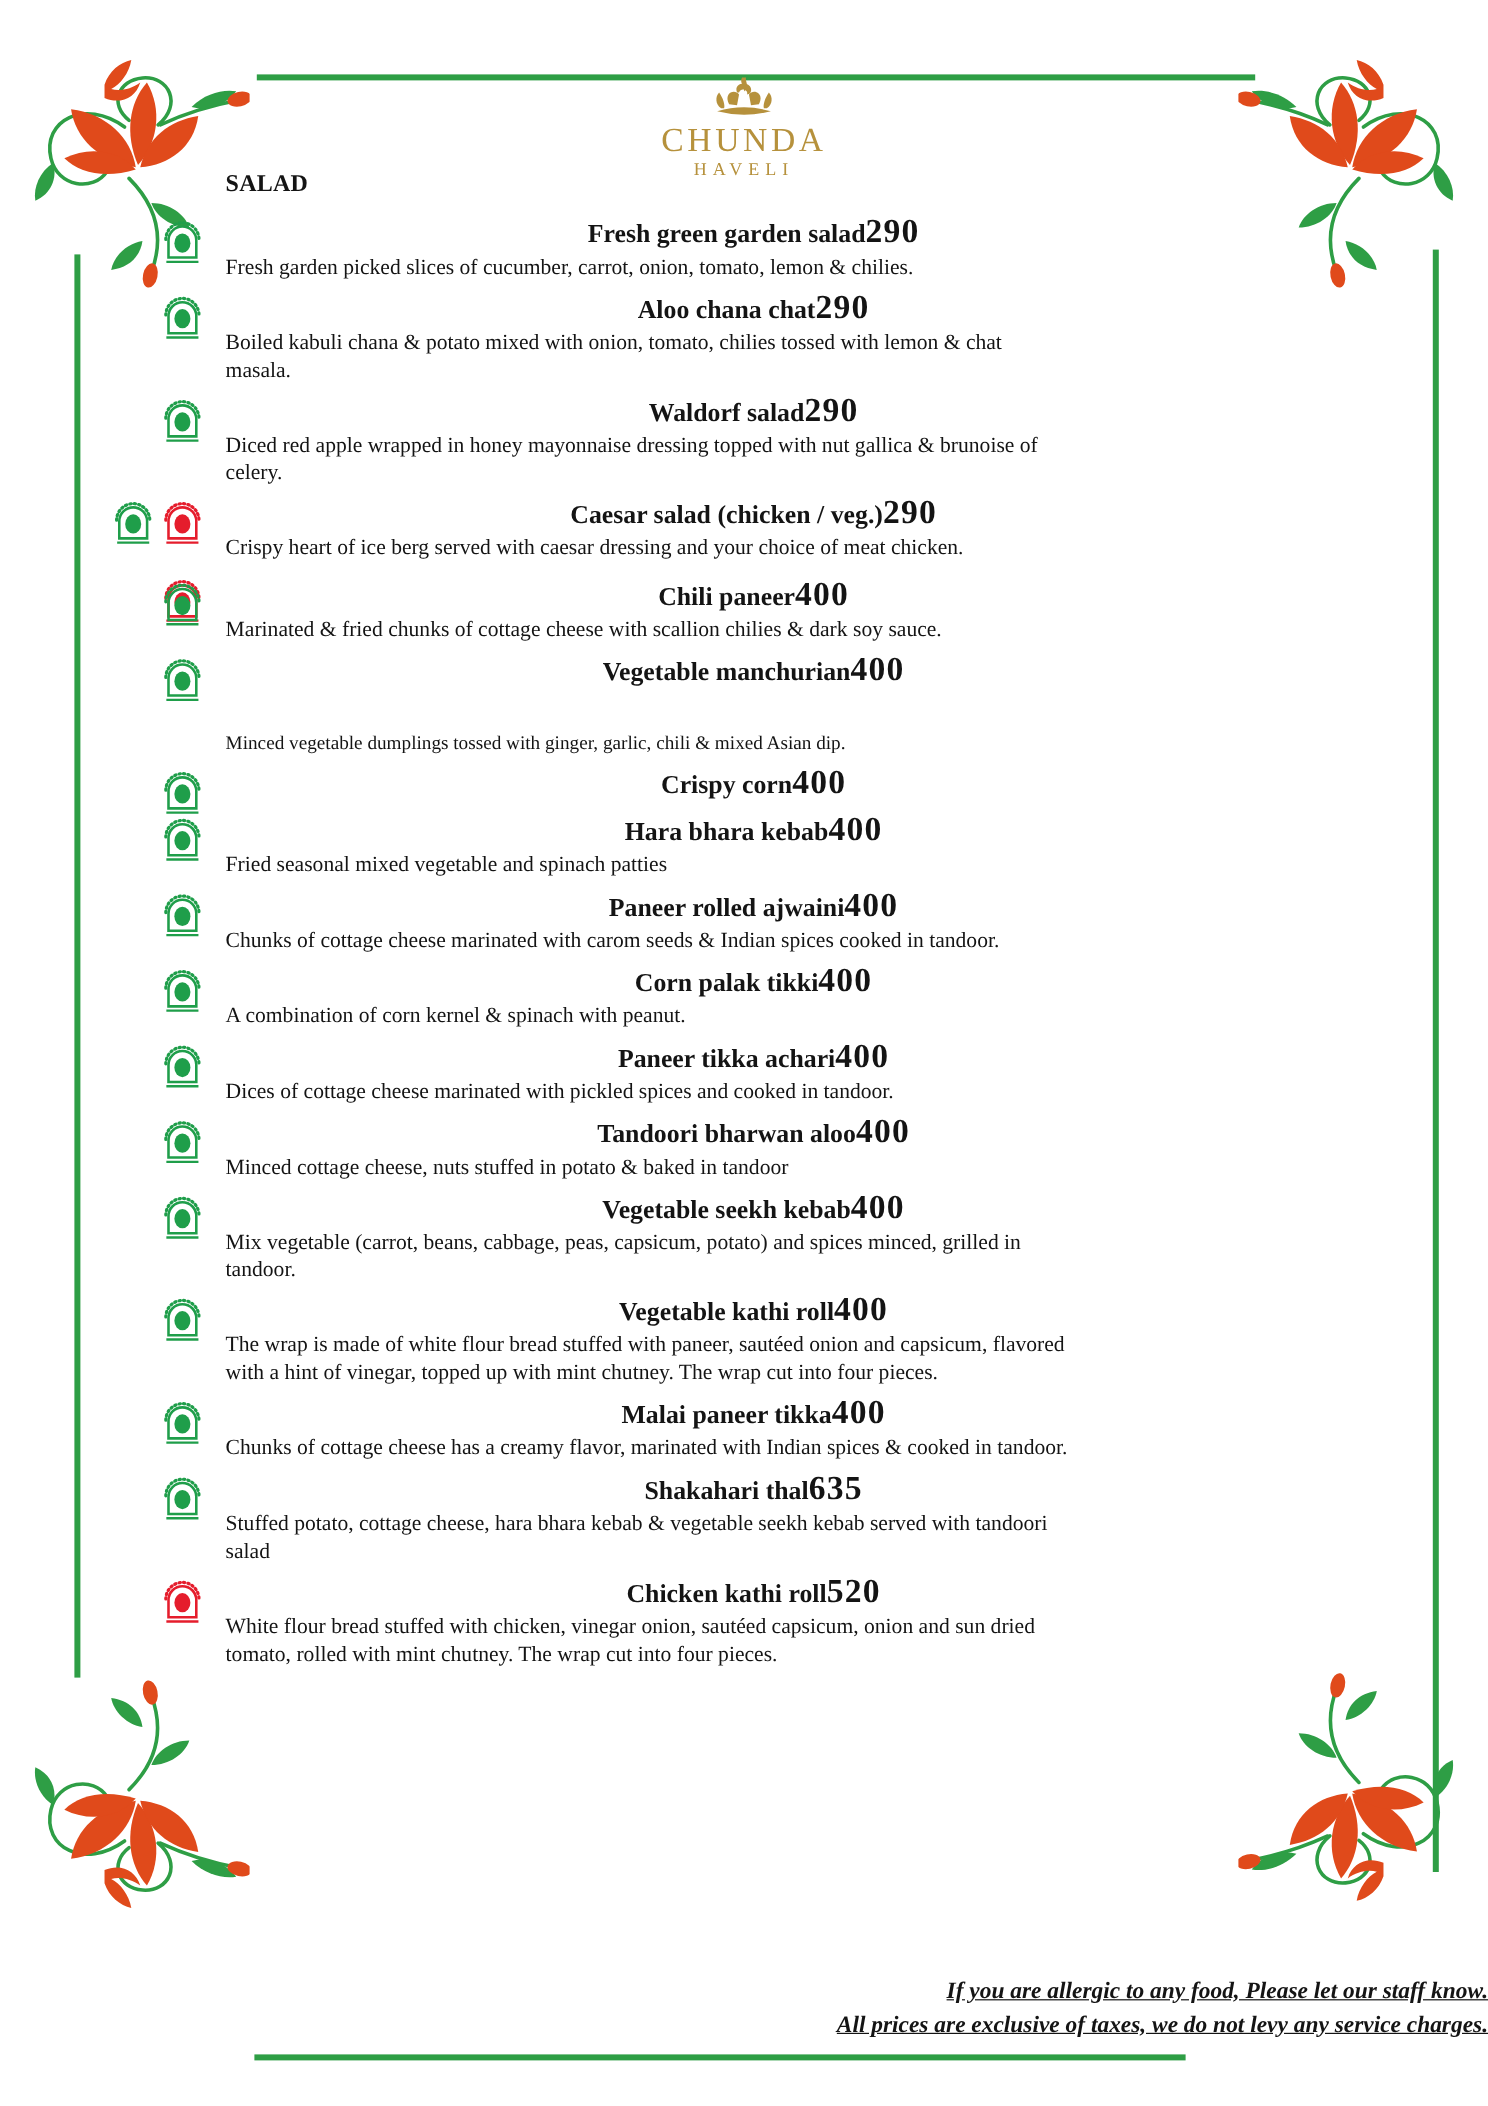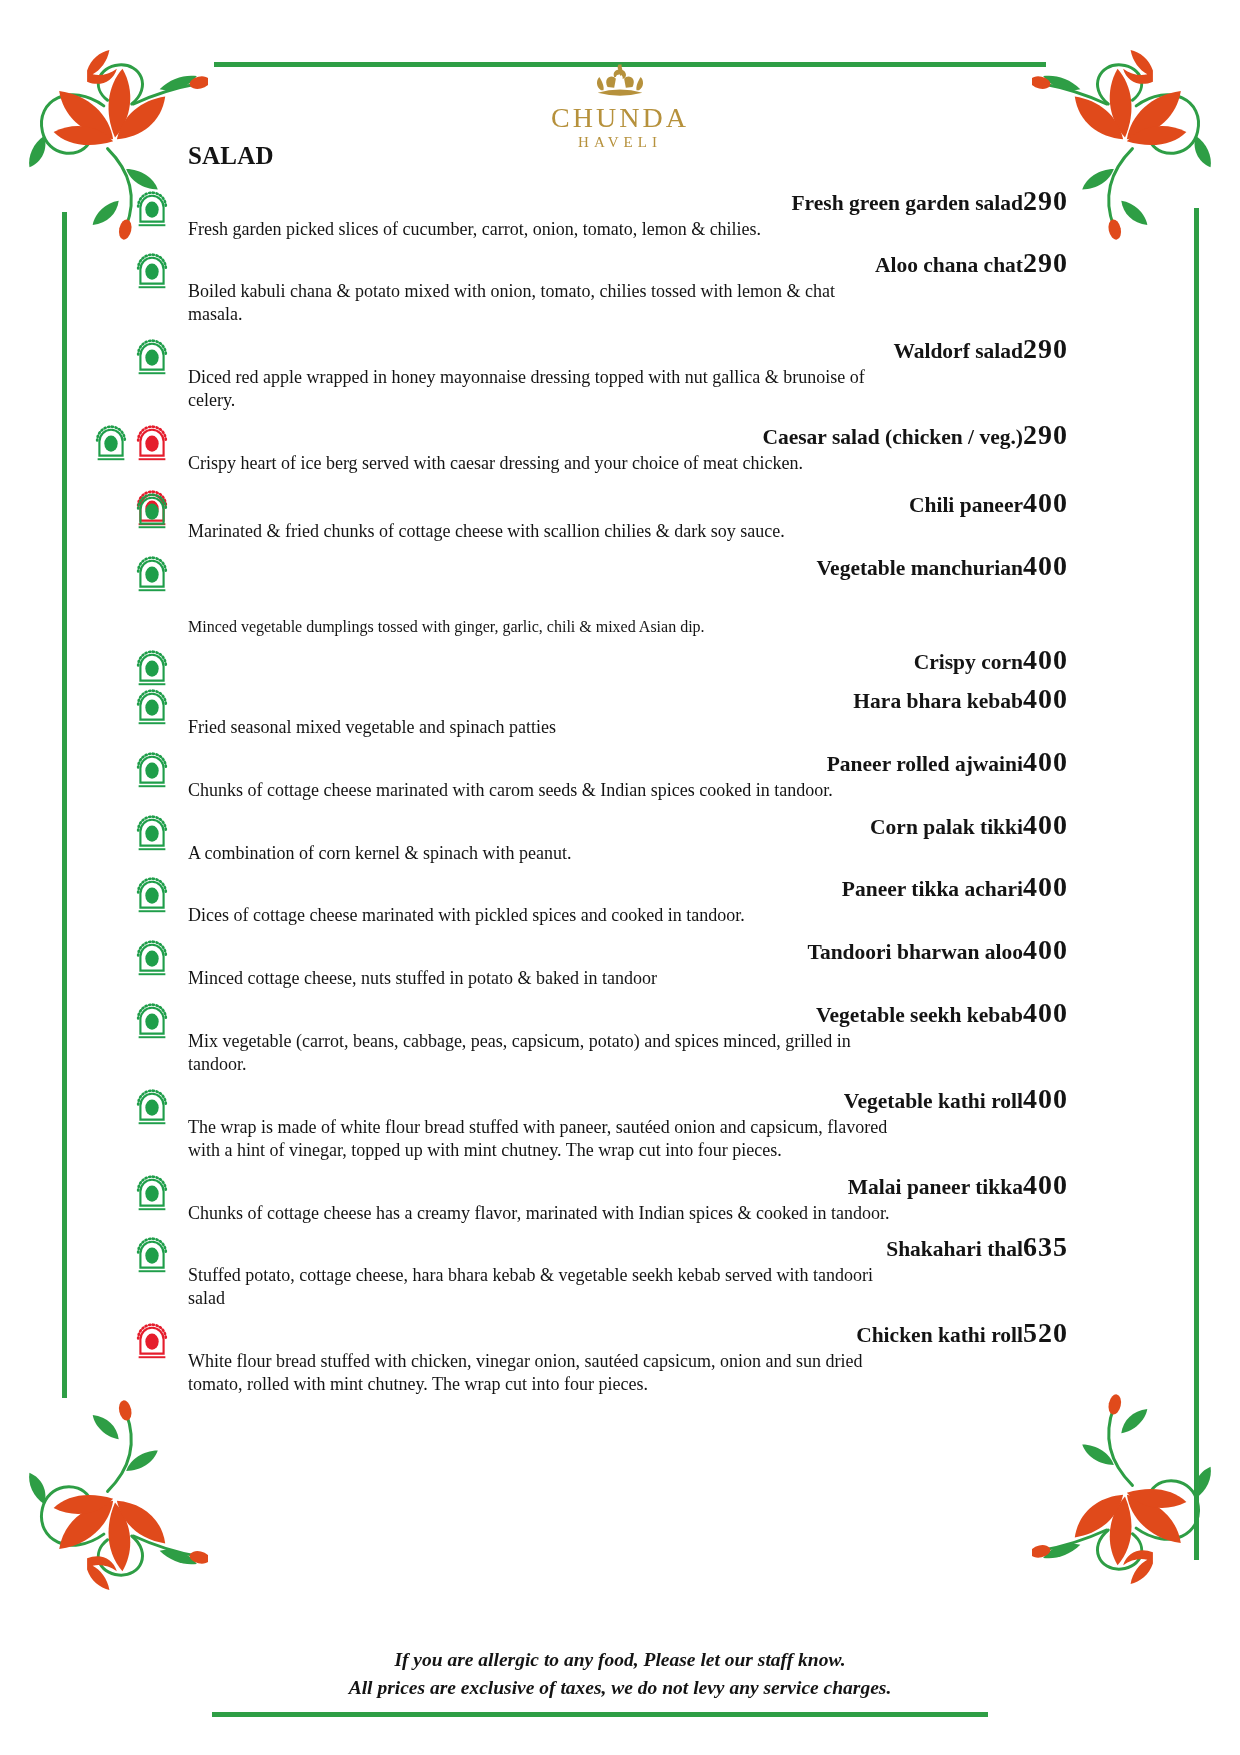--- a/index.html
+++ b/index.html
@@ -28,40 +28,40 @@
   .corner.bl{left:22px;top:1398px;transform:scaleY(-1);}
   .corner.br{right:22px;top:1392px;transform:scale(-1,-1);}
   
   .logo{position:absolute;top:62px;left:0;width:100%;text-align:center;line-height:1;}
   .logo .emblem{display:block;margin:0 auto 2px auto;}
   .logo .brand{font-size:28px;color:var(--gold);letter-spacing:3px;font-weight:normal;}
   .logo .sub{font-size:15px;color:var(--gold);letter-spacing:5px;margin-top:3px;}
   
   .menu{position:absolute;left:132px;top:140px;width:936px;}
   .section-title{
-    position:relative;padding-left:56px;font-size:25px;font-weight:bold;
+    position:relative;padding-left:56px;font-size:20px;font-weight:bold;
     letter-spacing:.2px;margin:0 0 12px 0;line-height:1.3;
   }
   .section-label{white-space:pre-wrap;}
   .section-icons,.item-icons{
     position:absolute;top:1px;left:56px;
     transform:translateX(calc(-100% - 18px));
     display:flex;gap:5px;
   }
   .menu-item{position:relative;padding-left:56px;margin-bottom:7px;}
-  .menu-item .title-row{display:flex;justify-content:flex-end;align-items:baseline;}
+  .menu-item .title-row{display:flex;justify-content:center;align-items:baseline;}
   .item-name{font-size:21.5px;font-weight:bold;line-height:1.25;}
   .item-price{font-size:28px;font-weight:bold;letter-spacing:1px;}
   .item-desc{font-size:18px;line-height:1.27;max-width:705px;margin-top:1px;}
   .item-desc.small{font-size:16px;margin-top:35px;}
   .menu-item.pre-section{margin-bottom:9px;}
   
   .footer{
-    position:absolute;left:0;width:100%;top:1646px;text-align:center;
-    font-style:italic;font-weight:bold;font-size:19.5px;line-height:1.42;
+    position:absolute;left:0;width:100%;top:1646px;text-align:right;
+    font-style:italic;font-weight:bold;font-size:19.5px;line-height:1.42;text-decoration:underline;
   }
   .diet-icon{display:block;}
 </style>
 </head>
 <body>
 
 <div class="frame" id="frame-top"></div>
 <div class="frame" id="frame-bottom"></div>
 <div class="frame" id="frame-left"></div>
 <div class="frame" id="frame-right"></div>

